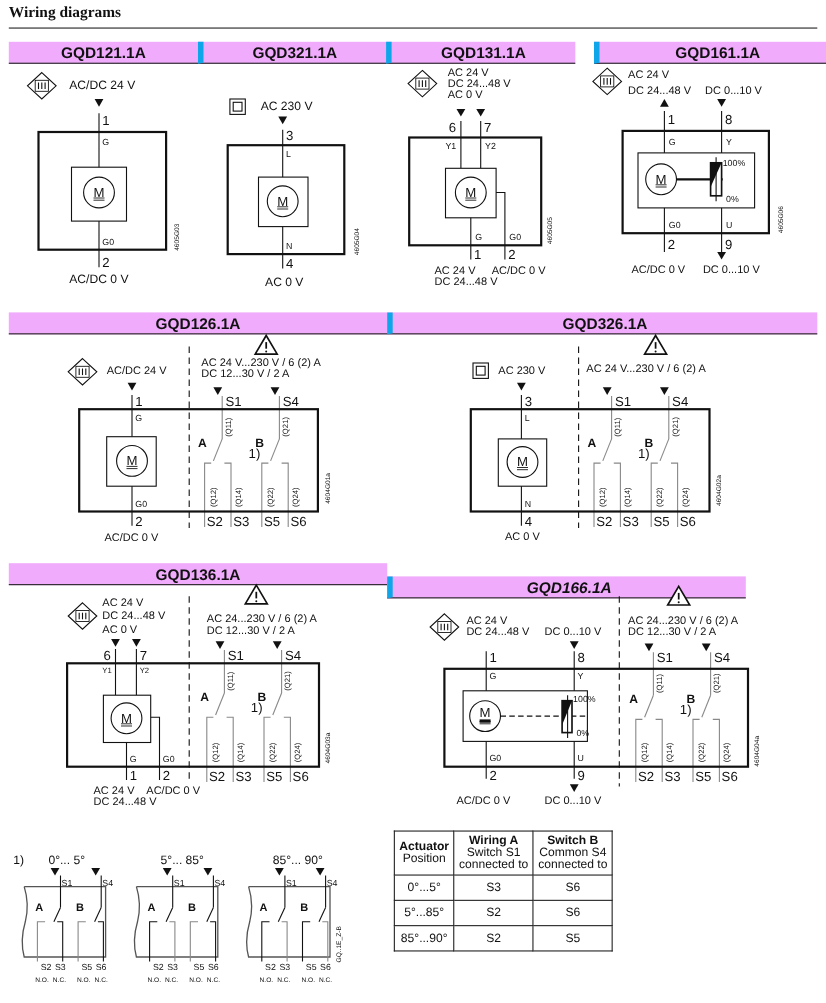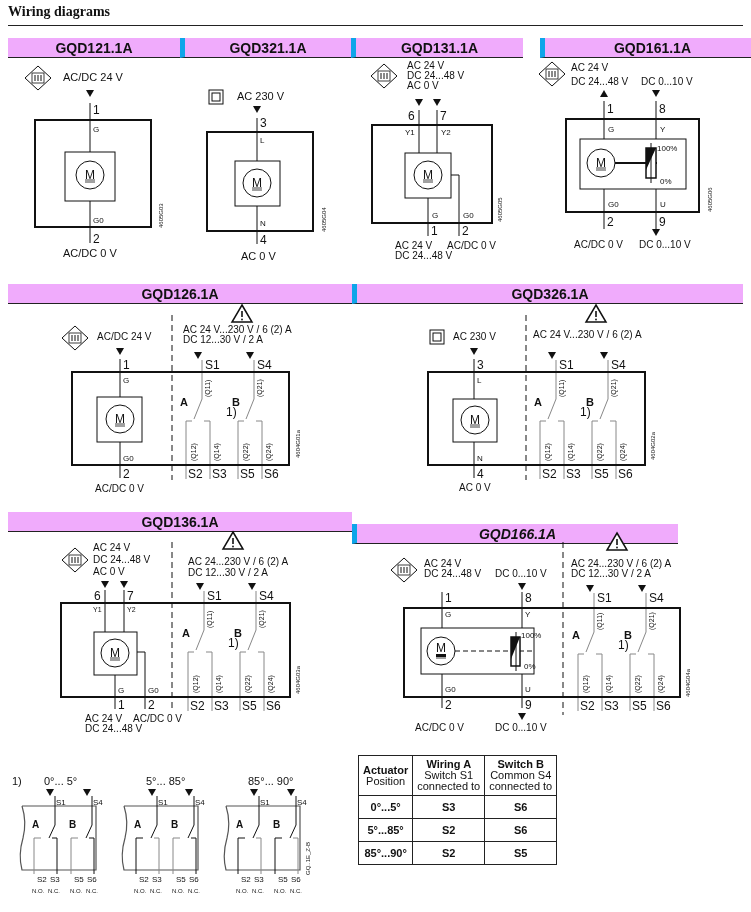--- a/index.html
+++ b/index.html
@@ -13,21 +13,21 @@
   .t10{font-size:10px;}
   .t11{font-size:11px;}
   .t12{font-size:12px;}
   .t8{font-size:8px;}
   .t7{font-size:7px;}
   .t6{font-size:6px;}
   table.pos{position:absolute;left:358px;top:755px;border-collapse:collapse;font-size:11px;}
   table.pos td,table.pos th{border:1px solid #222;text-align:center;padding:2px 4px;font-weight:normal;}
   table.pos th{padding:3px 4px;line-height:11px;}
   table.pos th b{font-weight:bold;display:block;}
-  table.pos td{height:18px;font-weight:bold;}
+  table.pos td{height:18px;}
 </style>
 </head>
 <body>
 
 <div id="page-title">Wiring diagrams</div>
 <div id="title-rule"></div>
 
 <div class="hdr" style="left:8px;top:38px;width:172px;">GQD121.1A</div>
 <div class="hdr sep" style="left:180px;top:38px;width:171px;">GQD321.1A</div>
 <div class="hdr sep" style="left:351px;top:38px;width:172px;">GQD131.1A</div>

